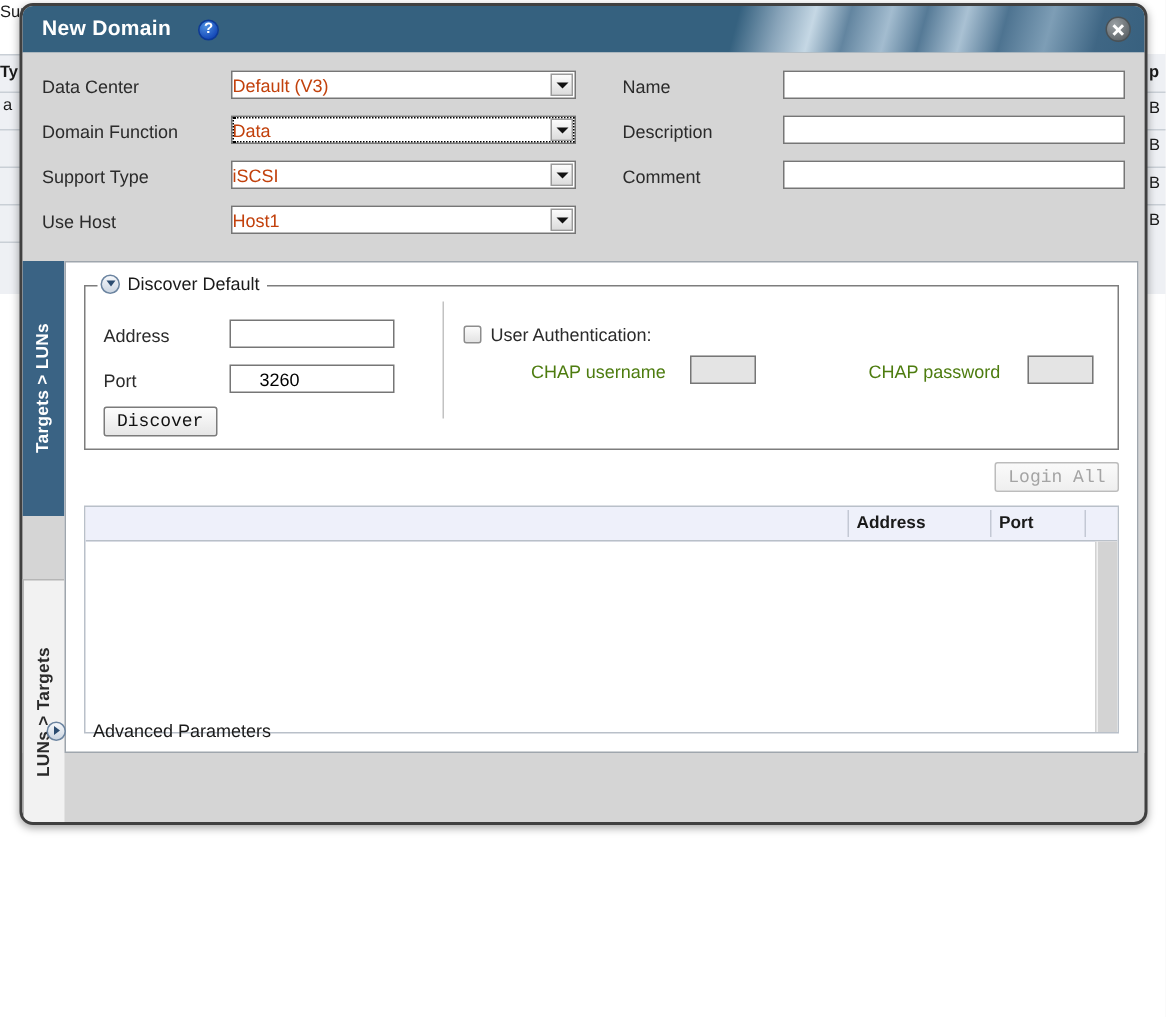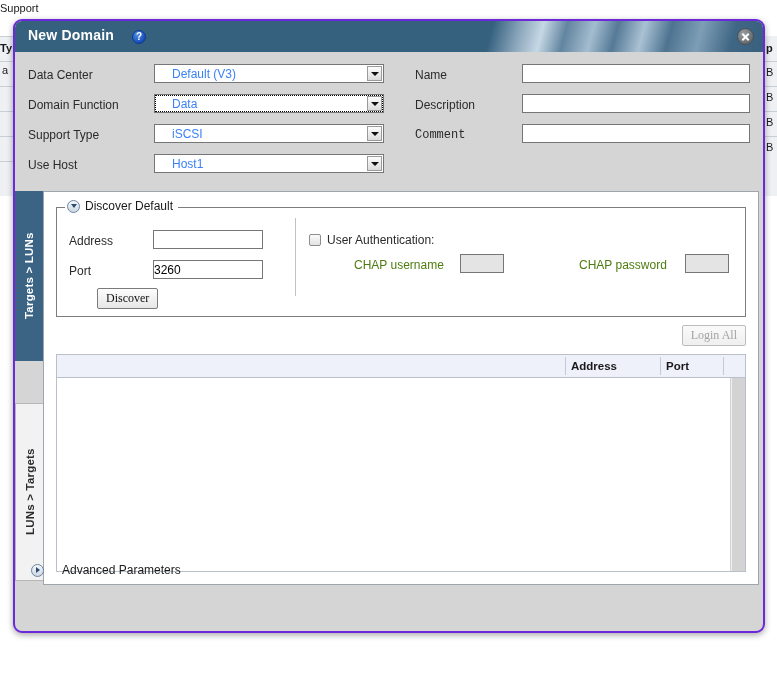--- a/index.html
+++ b/index.html
@@ -30,23 +30,23 @@
     height: 1px;
   }
   .bg-strip {
     position: absolute;
     background: #eef0f4;
   }
 
   
   #modal {
     position: absolute;
-    left: 13px; top: 19px;
-    width: 752px; height: 614px;
-    border: 2px solid #6d28d9;
+    left: 13px; top: 2px;
+    width: 752px; height: 548px;
+    border: 2px solid #404040;
     border-radius: 9px;
     background: #d5d5d5;
     box-shadow: 0 2px 6px rgba(0,0,0,0.35);
     overflow: hidden;
   }
 
   
   #titlebar {
     position: relative;
     height: 31px;
@@ -119,22 +119,22 @@
   }
   .combo-wrap { position: absolute; }
   .combo-box {
     position: relative;
     height: 19px;
     background: #ffffff;
     border: 1px solid #767676;
     display: flex;
     align-items: center;
     font-size: 12px;
-    color: #3b82f6;
-    padding-left: 17px;
+    color: #c2410c;
+    padding-left: 0;
     cursor: pointer;
   }
   .combo-box.focused {
     outline: 1px dotted #000;
     outline-offset: -2px;
   }
   .combo-arrow {
     position: absolute;
     right: 1px; top: 1px;
     width: 15px; height: 15px;
@@ -149,21 +149,21 @@
     border-right: 4px solid transparent;
     border-top: 4px solid #111;
   }
   input.txt {
     position: absolute;
     height: 19px;
     background: #ffffff;
     border: 1px solid #767676;
     font-family: "Liberation Sans", sans-serif;
     font-size: 12px;
-    padding: 0 0;
+    padding: 0 19px;
     color: #000;
   }
   input.txt:disabled {
     background: #e4e4e4;
     color: #9a9a9a;
   }
 
   
   #content-area {
     position: absolute;
@@ -255,29 +255,28 @@
     border-bottom: 3.5px solid transparent;
   }
   #vdivider {
     position: absolute;
     left: 238px; top: 10px;
     width: 1px; height: 78px;
     background: #c2c2c2;
   }
   button.btn {
     position: absolute;
-    font-family: Liberation Serif, serif;
+    font-family: Liberation Mono, monospace;
     font-size: 12px;
     background: linear-gradient(#fdfdfd, #e6e6e6);
     border: 1px solid #7b7b7b;
     border-radius: 2px;
     color: #111;
     padding: 2px 8px;
     cursor: pointer;
-    margin-left: 28px;
   }
   button.btn:disabled {
     color: #a4a4a4;
     border-color: #bcbcbc;
     background: linear-gradient(#fafafa, #efefef);
   }
   .chk {
     position: absolute;
     width: 12px; height: 12px;
     background: linear-gradient(#fbfbfb, #e3e3e3);
@@ -442,21 +441,21 @@
               <i></i>
             </span>
           </div>
         </div>
       </div>
     <div id="right-fields">
         <span class="lbl" style="left: 400px; top: 16px;">Name</span>
         <input class="txt" style="left: 507px; top: 12px; width: 228px;">
         <span class="lbl" style="left: 400px; top: 46px;">Description</span>
         <input class="txt" style="left: 507px; top: 42px; width: 228px;">
-        <span class="lbl" style="left: 400px; top: 76px; font-family: Liberation Mono, monospace;">Comment</span>
+        <span class="lbl" style="left: 400px; top: 76px;">Comment</span>
         <input class="txt" style="left: 507px; top: 72px; width: 228px;">
       </div>
   </div>
 
   <div id="content-area">
 
     <div class="vtab active" style="top:0;height:170px;">
       <span>Targets &gt; LUNs</span>
     </div>
     <div class="vtab inactive" style="top:212px;height:178px;">

